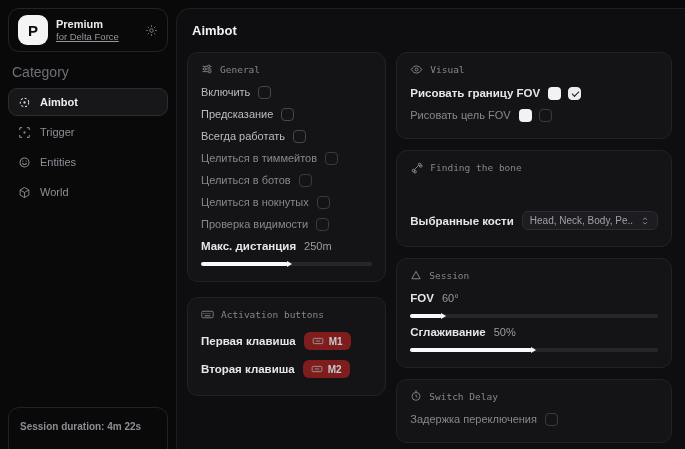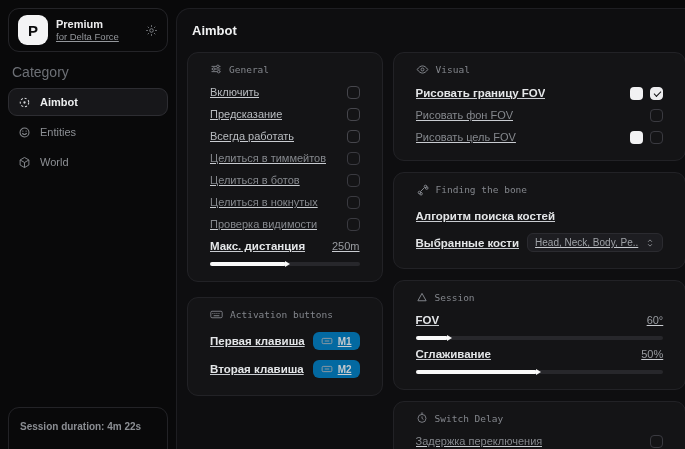--- a/index.html
+++ b/index.html
@@ -54,30 +54,30 @@
     border-top-left-radius:14px;
     padding:12px 13px 0 10px;
   }
   .page-title { font-size:13px; font-weight:bold; color:#f0f1f2; margin:2px 0 14px 5px; }
   .cols { display:flex; gap:10px; align-items:flex-start; }
   .col-l { width:237px; display:flex; flex-direction:column; gap:15px; }
   .col-r { flex:1; display:flex; flex-direction:column; gap:11px; }
 
   .card {
     background:#141416; border:1px solid #222226; border-radius:11px;
-    padding:10px 22px 12px;
+    padding:10px 13px 12px;
   }
   .card-head {
     display:flex; align-items:center; gap:7px;
     font-family:"DejaVu Sans Mono", monospace;
     font-size:9.5px; color:#83868c; margin-bottom:6px;
   }
   .row {
-    display:flex; align-items:center; justify-content:space-between;
-    height:22px; gap:8px;text-decoration:underline;
+    display:flex; align-items:center; 
+    height:22px; gap:8px;
   }
   .lbl { font-size:11px; color:#b9bcc0; white-space:nowrap; overflow:hidden; }
   .lbl.dim { color:#85888d; }
   .lbl.strong { color:#e4e6e8; font-weight:bold; font-size:11.5px; }
   .val { font-size:11px; color:#989ba0; flex-shrink:0; }
 
   .cbx {
     width:13px; height:13px; border-radius:4px;
     border:1.5px solid #46464c; flex-shrink:0; cursor:pointer; position:relative;
   }
@@ -95,21 +95,21 @@
   .slider { position:relative; height:4px; background:#27272b; border-radius:2px; margin:5px 0 3px; }
   .slider .fill { position:absolute; left:0; top:0; height:4px; background:#fafafa; border-radius:2px; }
   .slider .fill::after {
     content:''; position:absolute; right:-4px; top:50%; transform:translateY(-50%);
     border-left:5px solid #fafafa;
     border-top:3.5px solid transparent; border-bottom:3.5px solid transparent;
   }
 
   .keybtn {
     display:flex; align-items:center; gap:5px;
-    background:#0369a1; border-radius:6px; padding:3px 8px;
+    background:#7f1d1d; border-radius:6px; padding:3px 8px;
     font-size:10px; font-weight:bold; color:#c6c9cd; cursor:pointer; flex-shrink:0;
   }
   .keybtn .kic { color:#9a9da2; }
 
   .dropdown {
     display:flex; align-items:center; gap:7px;
     background:#1d1d21; border:1px solid #2b2b30; border-radius:6px;
     padding:3px 7px; font-size:10px; color:#9ea1a6;
     cursor:pointer; flex-shrink:0; white-space:nowrap;
   }
@@ -138,20 +138,29 @@
   <div class="nav-item active">
     <span class="nav-ic">
       <svg width="13" height="13" viewBox="0 0 16 16" fill="none" stroke="currentColor" stroke-width="1.3">
         <circle cx="8" cy="8" r="5.2" stroke-dasharray="2.6 2.2"></circle>
         <circle cx="8" cy="8" r="1.4" fill="currentColor" stroke="none"></circle>
       </svg>
     </span>
     <span>Aimbot</span>
   </div>
 
+  <div class="nav-item">
+    <span class="nav-ic">
+      <svg width="13" height="13" viewBox="0 0 16 16" fill="none" stroke="currentColor" stroke-width="1.3">
+        <path d="M2 5V3.5A1.5 1.5 0 0 1 3.5 2H5M11 2h1.5A1.5 1.5 0 0 1 14 3.5V5M14 11v1.5a1.5 1.5 0 0 1-1.5 1.5H11M5 14H3.5A1.5 1.5 0 0 1 2 12.5V11"></path>
+        <circle cx="8" cy="8" r="1.4" fill="currentColor" stroke="none"></circle>
+      </svg>
+    </span>
+    <span>Trigger</span>
+  </div>
 
   <div class="nav-item">
     <span class="nav-ic">
       <svg width="13" height="13" viewBox="0 0 16 16" fill="none" stroke="currentColor" stroke-width="1.3">
         <circle cx="8" cy="8" r="5.5"></circle>
         <path d="M5.3 8.8c.7 1 1.7 1.6 2.7 1.6s2-.6 2.7-1.6"></path>
         <circle cx="6" cy="6.3" r=".8" fill="currentColor" stroke="none"></circle>
         <circle cx="10" cy="6.3" r=".8" fill="currentColor" stroke="none"></circle>
       </svg>
     </span>
@@ -284,26 +293,20 @@
         </div>
 
         <div class="row">
           <span class="lbl strong">Рисовать границу FOV</span>
           <span class="ctrls">
             <span class="swatch"></span>
             <span class="cbx checked"></span>
           </span>
         </div>
         <div class="row">
-          <span class="lbl dim">Рисовать фон FOV</span>
-          <span class="ctrls">
-            <span class="cbx dim"></span>
-          </span>
-        </div>
-        <div class="row">
           <span class="lbl dim">Рисовать цель FOV</span>
           <span class="ctrls">
             <span class="swatch"></span>
             <span class="cbx dim"></span>
           </span>
         </div>
       </div>
 
       <div class="card">
         <div class="card-head">
@@ -313,21 +316,20 @@
               <circle cx="4.3" cy="11.7" r="1.6"></circle>
                 <circle cx="6.2" cy="13.2" r="1.6"></circle>
               <circle cx="11.7" cy="4.3" r="1.6"></circle>
                 <circle cx="13.2" cy="6.2" r="1.6"></circle>
             </svg>
           </span>
           <span>Finding the bone</span>
         </div>
 
         <div class="row" style="height:27px">
-          <span class="lbl strong" style="flex:1">Алгоритм поиска костей</span>
         </div>
         <div class="row" style="height:27px">
           <span class="lbl strong" style="flex:1">Выбранные кости</span>
           <span class="dropdown">
             <span>Head, Neck, Body, Pe..</span>
             <span class="dic">
               <svg width="10" height="10" viewBox="0 0 16 16" fill="none" stroke="currentColor" stroke-width="1.6">
                 <path d="M5 6l3-3 3 3M5 10l3 3 3-3"></path>
               </svg>
             </span>

